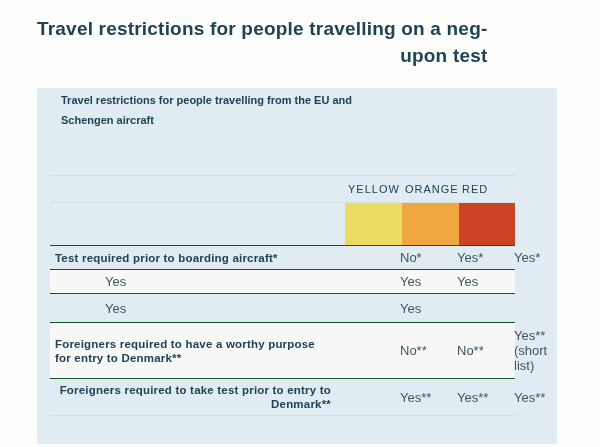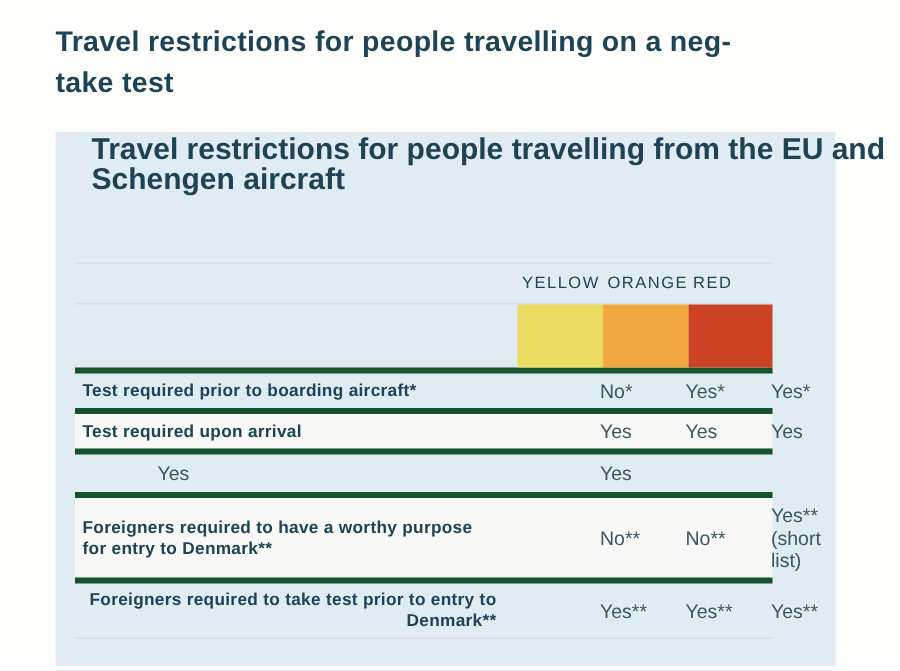--- a/index.html
+++ b/index.html
@@ -12,34 +12,35 @@
   }
   .page-title{
     position:absolute;
     left:37px;top:15px;
     margin:0;
     font-size:19px;
     font-weight:bold;
     color:#1d4354;
     line-height:27px;
     letter-spacing:.2px;
+    text-align:right;
   }
   .page-title span{display:block;white-space:nowrap;}
 
   .panel{
     position:absolute;
     left:37px;top:88px;
     width:520px;height:356px;
     background:#e1ebf2;
   }
   .panel-subtitle{
     position:absolute;
     left:24px;top:2px;
     margin:0;
-    font-size:20px;
+    font-size:11px;
     font-weight:bold;
     color:#1d4354;
     line-height:20px;
   }
   .panel-subtitle span{display:block;white-space:nowrap;}
 
   .rtable{
     position:absolute;
     left:13px;top:87px;
     width:465px;
@@ -62,21 +63,21 @@
     padding-left:3px;
   }
   .trow.swatches{
     min-height:42px;
     border-top:1px solid #d3dee5;
     align-items:stretch;
   }
   .swatch{height:42px;}
 
   .trow.data{
-    border-top:4px solid #14532d;
+    border-top:1px solid #14532d;
   }
   .trow.data.striped{background:#f8f9f6;}
   .trow.data.last{border-bottom:1px solid #d6dfe4;}
   #rows .trow:nth-child(1){min-height:24px;}
   #rows .trow:nth-child(2){min-height:23px;}
   #rows .trow:nth-child(3){min-height:29px;}
   #rows .trow:nth-child(4){min-height:56px;}
   #rows .trow:nth-child(5){min-height:38px;text-align:right;}
 
   .row-label{
@@ -93,21 +94,21 @@
     line-height:15px;
     padding:4px 4px 4px 7px;
     margin-left:48px;
   }
 </style>
 </head>
 <body>
 
 <h1 class="page-title">
   <span>Travel restrictions for people travelling on a neg-</span>
-  <span>take test</span>
+  <span>upon test</span>
 </h1>
 
 <section class="panel">
   <h2 class="panel-subtitle">
     <span>Travel restrictions for people travelling from the EU and</span>
     <span>Schengen aircraft</span>
   </h2>
 
   <div class="rtable">
     <div class="trow thead" id="head-row">
@@ -123,21 +124,20 @@
         <div class="cell swatch" style="background: rgb(204, 67, 35);"></div>
       </div>
     <div id="rows">
         <div class="trow data">
           <div class="cell row-label">Test required prior to boarding aircraft*</div>
           <div class="cell cell-value">No*</div>
           <div class="cell cell-value">Yes*</div>
           <div class="cell cell-value">Yes*</div>
         </div>
         <div class="trow data striped">
-          <div class="cell row-label">Test required upon arrival</div>
           <div class="cell cell-value">Yes</div>
           <div class="cell cell-value">Yes</div>
           <div class="cell cell-value">Yes</div>
         </div>
         <div class="trow data">
           <div class="cell cell-value">Yes</div>
           <div class="cell cell-value">Yes</div>
         </div>
         <div class="trow data striped">
           <div class="cell row-label">Foreigners required to have a worthy purpose for entry to Denmark**</div>

